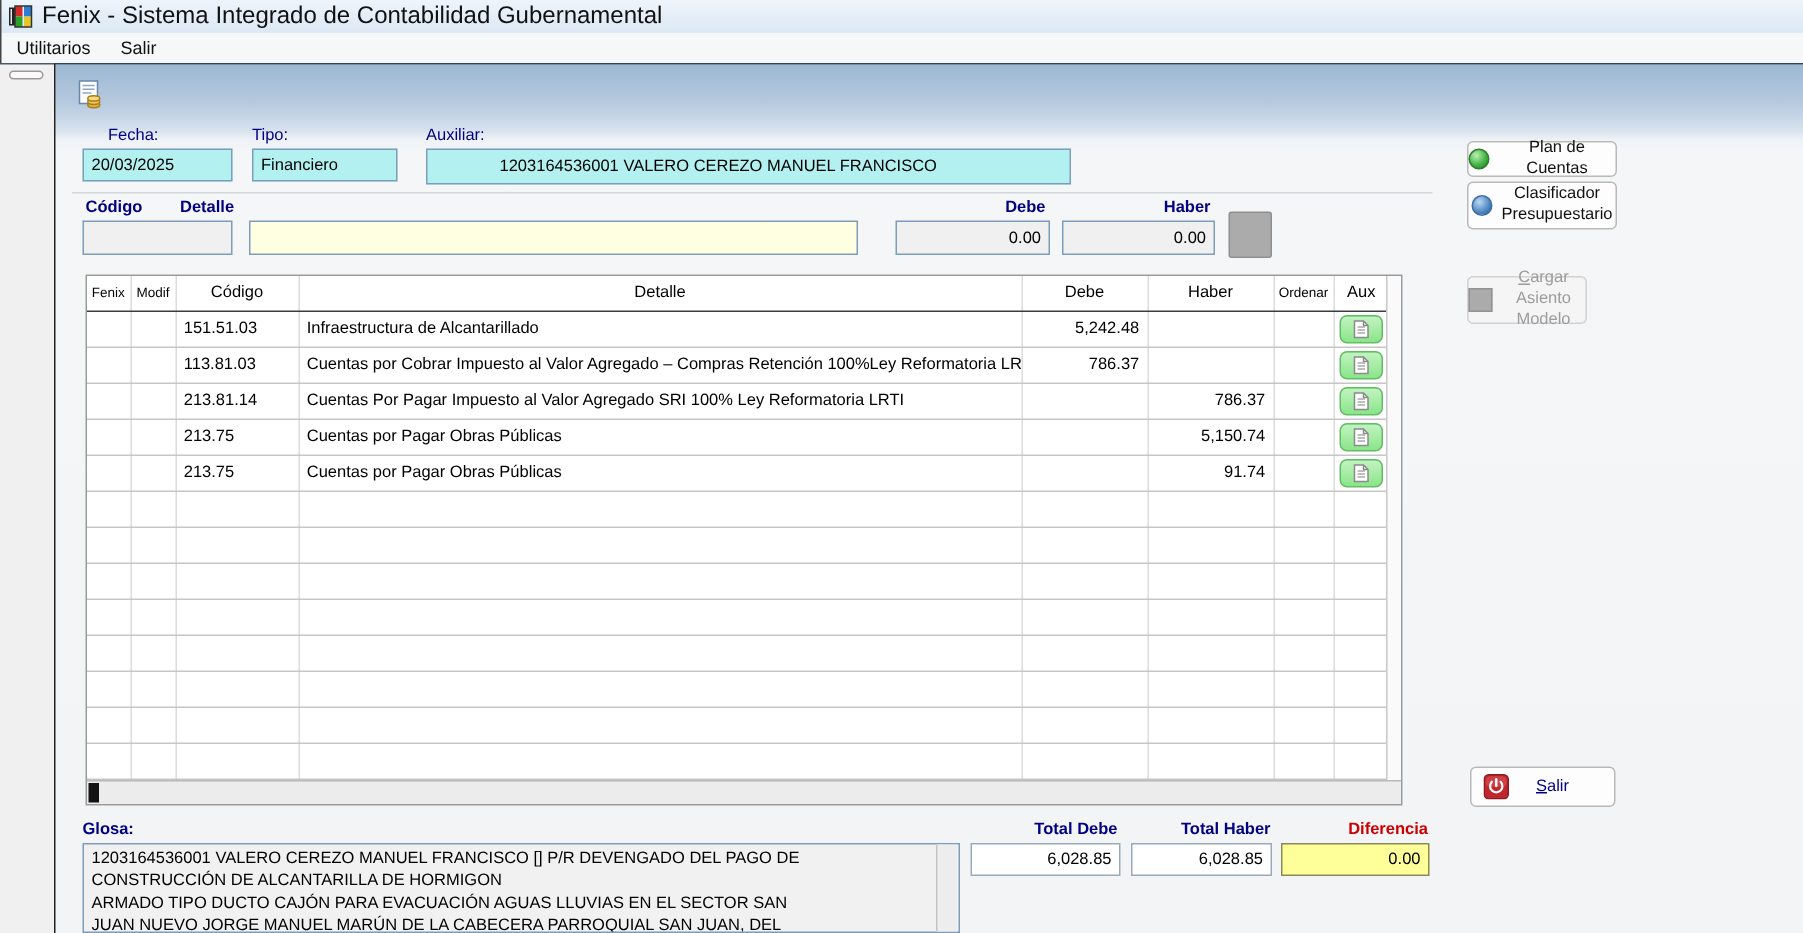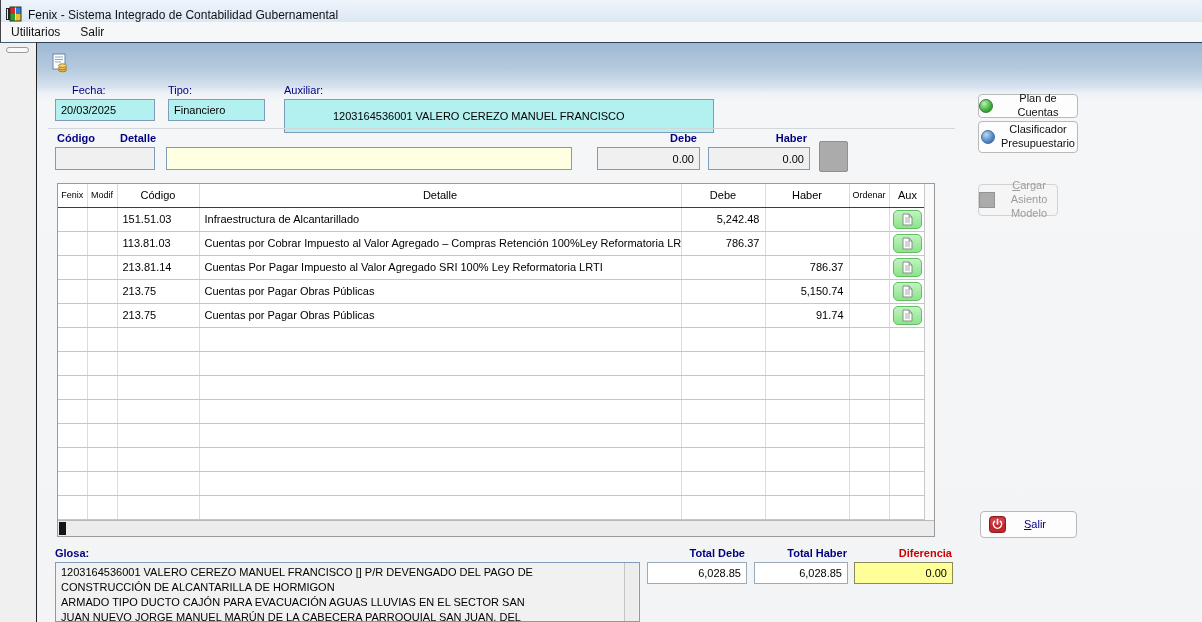--- a/index.html
+++ b/index.html
@@ -2,21 +2,21 @@
 <html><head>
 <meta charset="utf-8">
 <style>
   * { margin:0; padding:0; box-sizing:border-box; }
   html,body { width:1202px; height:622px; overflow:hidden; }
   body { font-family:"Liberation Sans", sans-serif; background:#f0f0f0; position:relative; }
 
   
   .titlebar { position:absolute; left:0; top:0; width:1202px; height:22px;
     background:linear-gradient(180deg,#eef4fb,#dce8f5); border-left:1px solid #444;
-    display:flex; align-items:flex-end; gap:6px; padding-left:5px; font-size:12px; color:#111; }
+    display:flex; align-items:center; gap:6px; padding-left:5px; font-size:16px; color:#111; }
   .menubar { position:absolute; left:0; top:22px; width:1202px; height:20px;
     background:#f6f7f8; border-left:1px solid #444; display:flex; align-items:center; font-size:12px; }
   .menu-item { padding:2px 10px; color:#111; cursor:default; }
 
   .left-strip { position:absolute; left:0; top:42px; width:36px; height:580px;
     background:#f0f0f0; border-top:1px solid #4a5a6e; }
   .splitter-handle { position:absolute; left:6px; top:4px; width:23px; height:6px;
     border:1px solid #9a9a9a; border-radius:3px; background:#fafafa; }
 
   .main { position:absolute; left:36px; top:42px; width:1166px; height:580px;
@@ -130,21 +130,21 @@
 <span class="lbl" style="left:72px; top:84px;">Fecha:</span>
 <span class="lbl" style="left:168px; top:84px;">Tipo:</span>
 <span class="lbl" style="left:284px; top:84px;">Auxiliar:</span>
 
 <div class="field cyan" style="left:55px; top:99px; width:100px; height:22px;">
   <span>20/03/2025</span>
 </div>
 <div class="field cyan" style="left:168px; top:99px; width:97px; height:22px;">
   <span>Financiero</span>
 </div>
-<div class="field cyan" style="left:284px; top:99px; width:430px; height:34px;padding-left:48px;">
+<div class="field cyan" style="left:284px; top:99px; width:430px; height:24px;padding-left:48px;">
   <span>1203164536001   VALERO CEREZO MANUEL FRANCISCO</span>
 </div>
 
 <div class="sep" style="left:48px; top:128px; width:907px;"></div>
 
 <span class="lbl b" style="left:57px; top:132px;">Código</span>
 <span class="lbl b" style="left:120px; top:132px;">Detalle</span>
 <span class="lbl b" style="left:597px; top:132px; width:100px; text-align:right;">Debe</span>
 <span class="lbl b" style="left:708px; top:132px; width:99px; text-align:right;">Haber</span>
 

